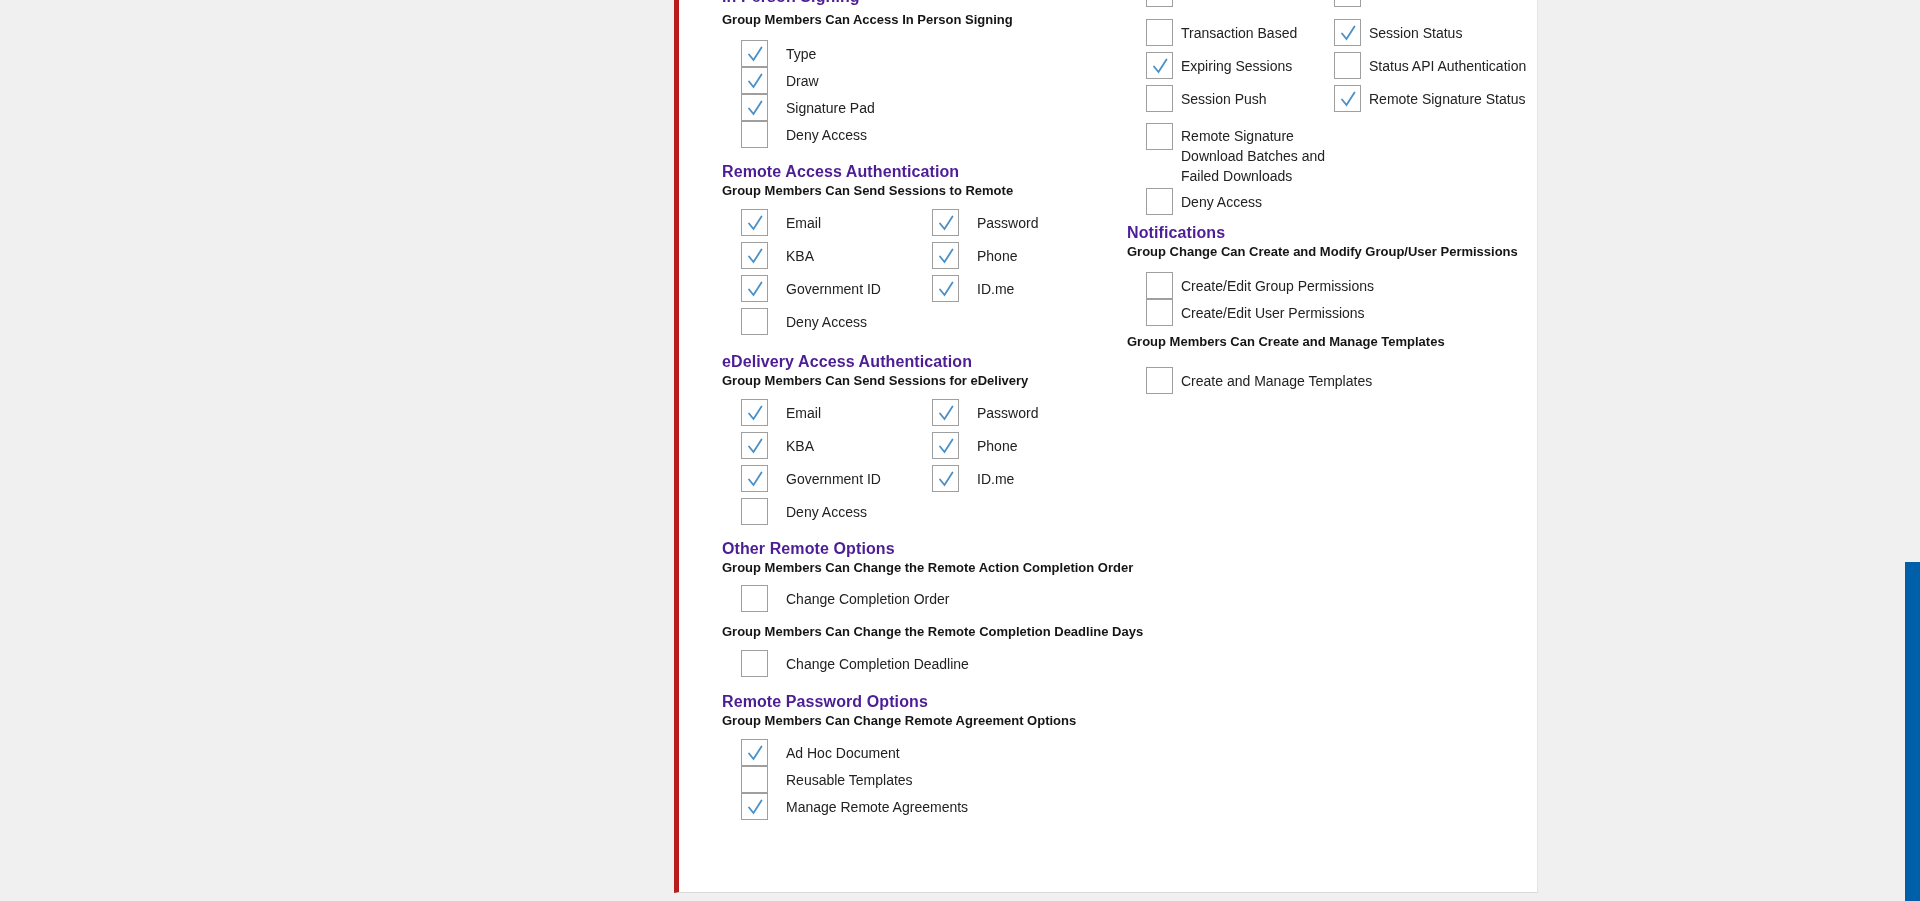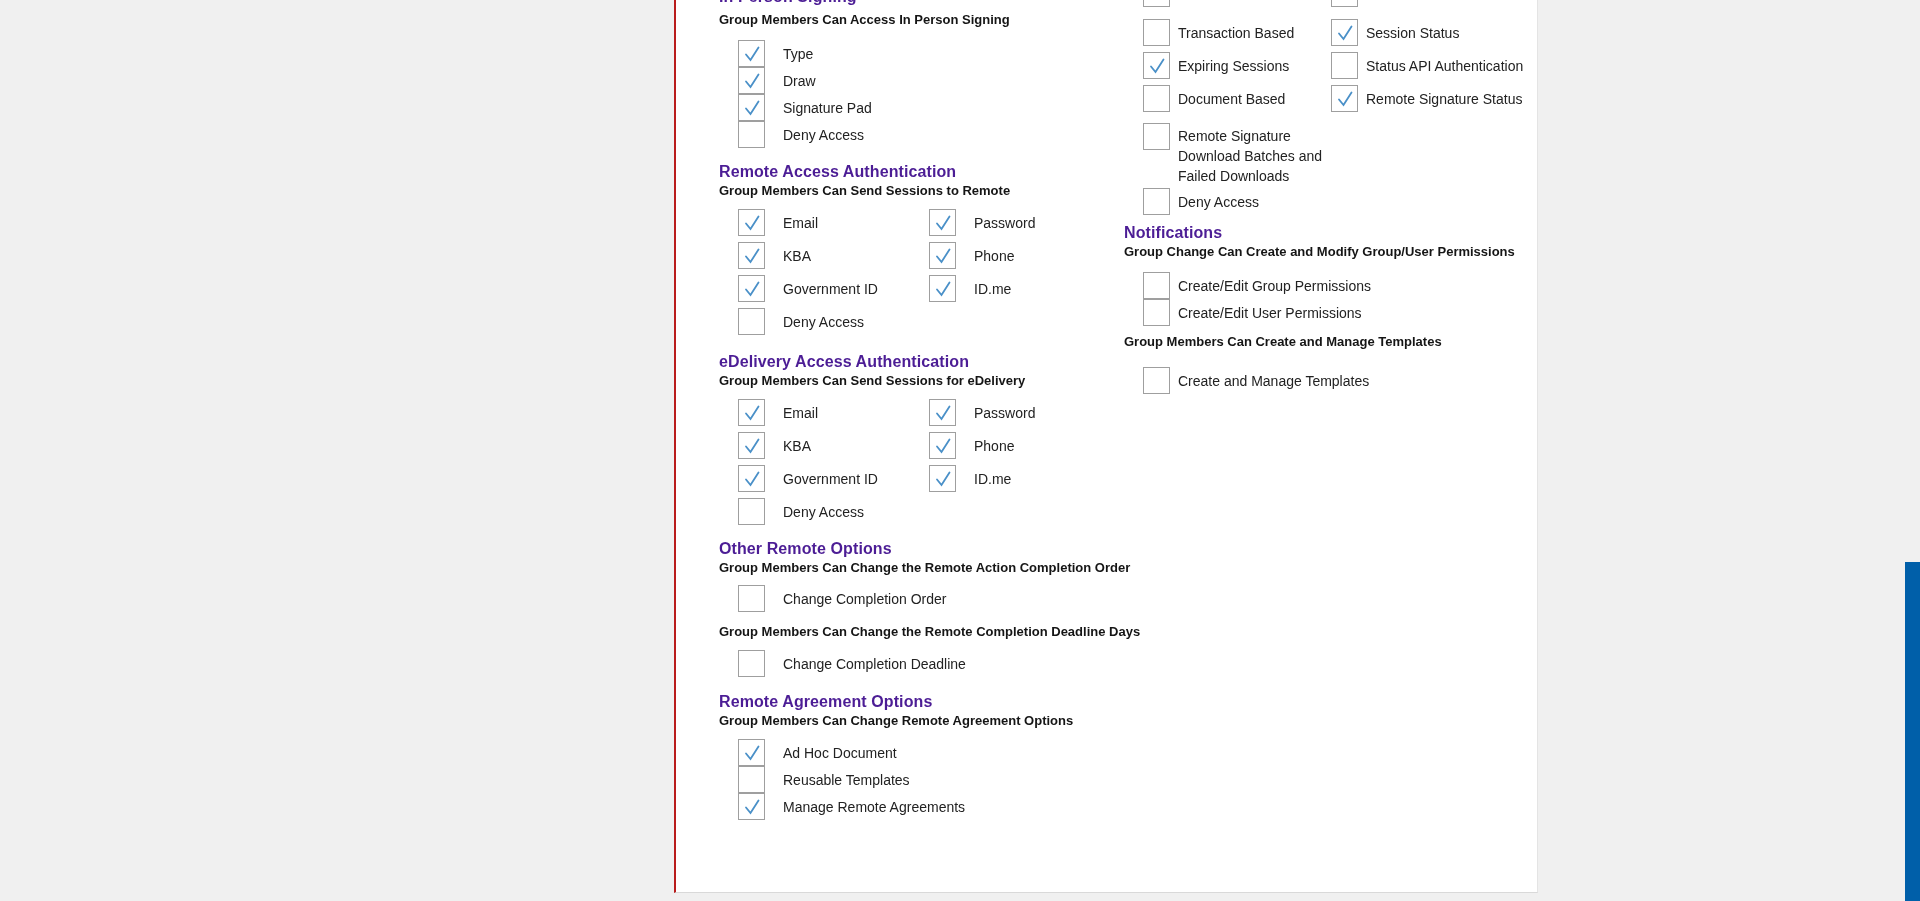--- a/index.html
+++ b/index.html
@@ -8,21 +8,21 @@
     width: 1920px; height: 901px;
     position: relative; overflow: hidden;
     background: #f0f0f0;
     font-family: "Liberation Sans", sans-serif;
     color: #1f1f1f;
   }
   .panel {
     position: absolute; left: 674px; top: 0;
     width: 864px; height: 893px;
     background: #ffffff;
-    border-left: 2px solid #b91c1c;
+    border-left: 5px solid #b91c1c;
     border-right: 1px solid #e4e4e4;
     border-bottom: 1px solid #d9d9d9;
   }
   .col { position: absolute; top: 0; }
   .col-left  { left: 43px;  width: 480px; }
   .col-right { left: 448px; width: 412px; }
 
   .section-title {
     font-size: 16px; font-weight: 700; line-height: 20px;
     color: #4c1d95; margin: 0; letter-spacing: 0.1px;
@@ -233,21 +233,21 @@
       </div>
     </div>
     <h3 class="group-subtitle" style="margin-top:13px">Group Members Can Change the Remote Completion Deadline Days</h3>
     <div class="rows" style="margin-top:11px">
       <div class="row">
         <span class="cb"></span>
         <span class="lbl">Change Completion Deadline</span>
       </div>
     </div>
 
-    <h2 class="section-title" style="margin-top:15px">Remote Agreement Options</h2>
+    <h2 class="section-title" style="margin-top:15px">Remote Password Options</h2>
     <h3 class="group-subtitle" style="margin-top:2px">Group Members Can Change Remote Agreement Options</h3>
     <div class="rows" style="margin-top:11px">
       <div class="row">
         <span class="cb checked">
             <svg viewBox="0 0 20 20">
               <path d="M4 10.5 L8.5 16 L16.5 3.5"></path>
             </svg>
           </span>
         <span class="lbl">Ad Hoc Document</span>
       </div>
@@ -291,21 +291,21 @@
             </svg>
           </span>
         <span class="lbl">Expiring Sessions</span>
       </div>
       <div class="row">
         <span class="cb"></span>
         <span class="lbl">Status API Authentication</span>
       </div>
       <div class="row">
         <span class="cb"></span>
-        <span class="lbl">Document Based</span>
+        <span class="lbl">Session Push</span>
       </div>
       <div class="row">
         <span class="cb checked">
             <svg viewBox="0 0 20 20">
               <path d="M4 10.5 L8.5 16 L16.5 3.5"></path>
             </svg>
           </span>
         <span class="lbl">Remote Signature Status</span>
       </div>
     </div>

